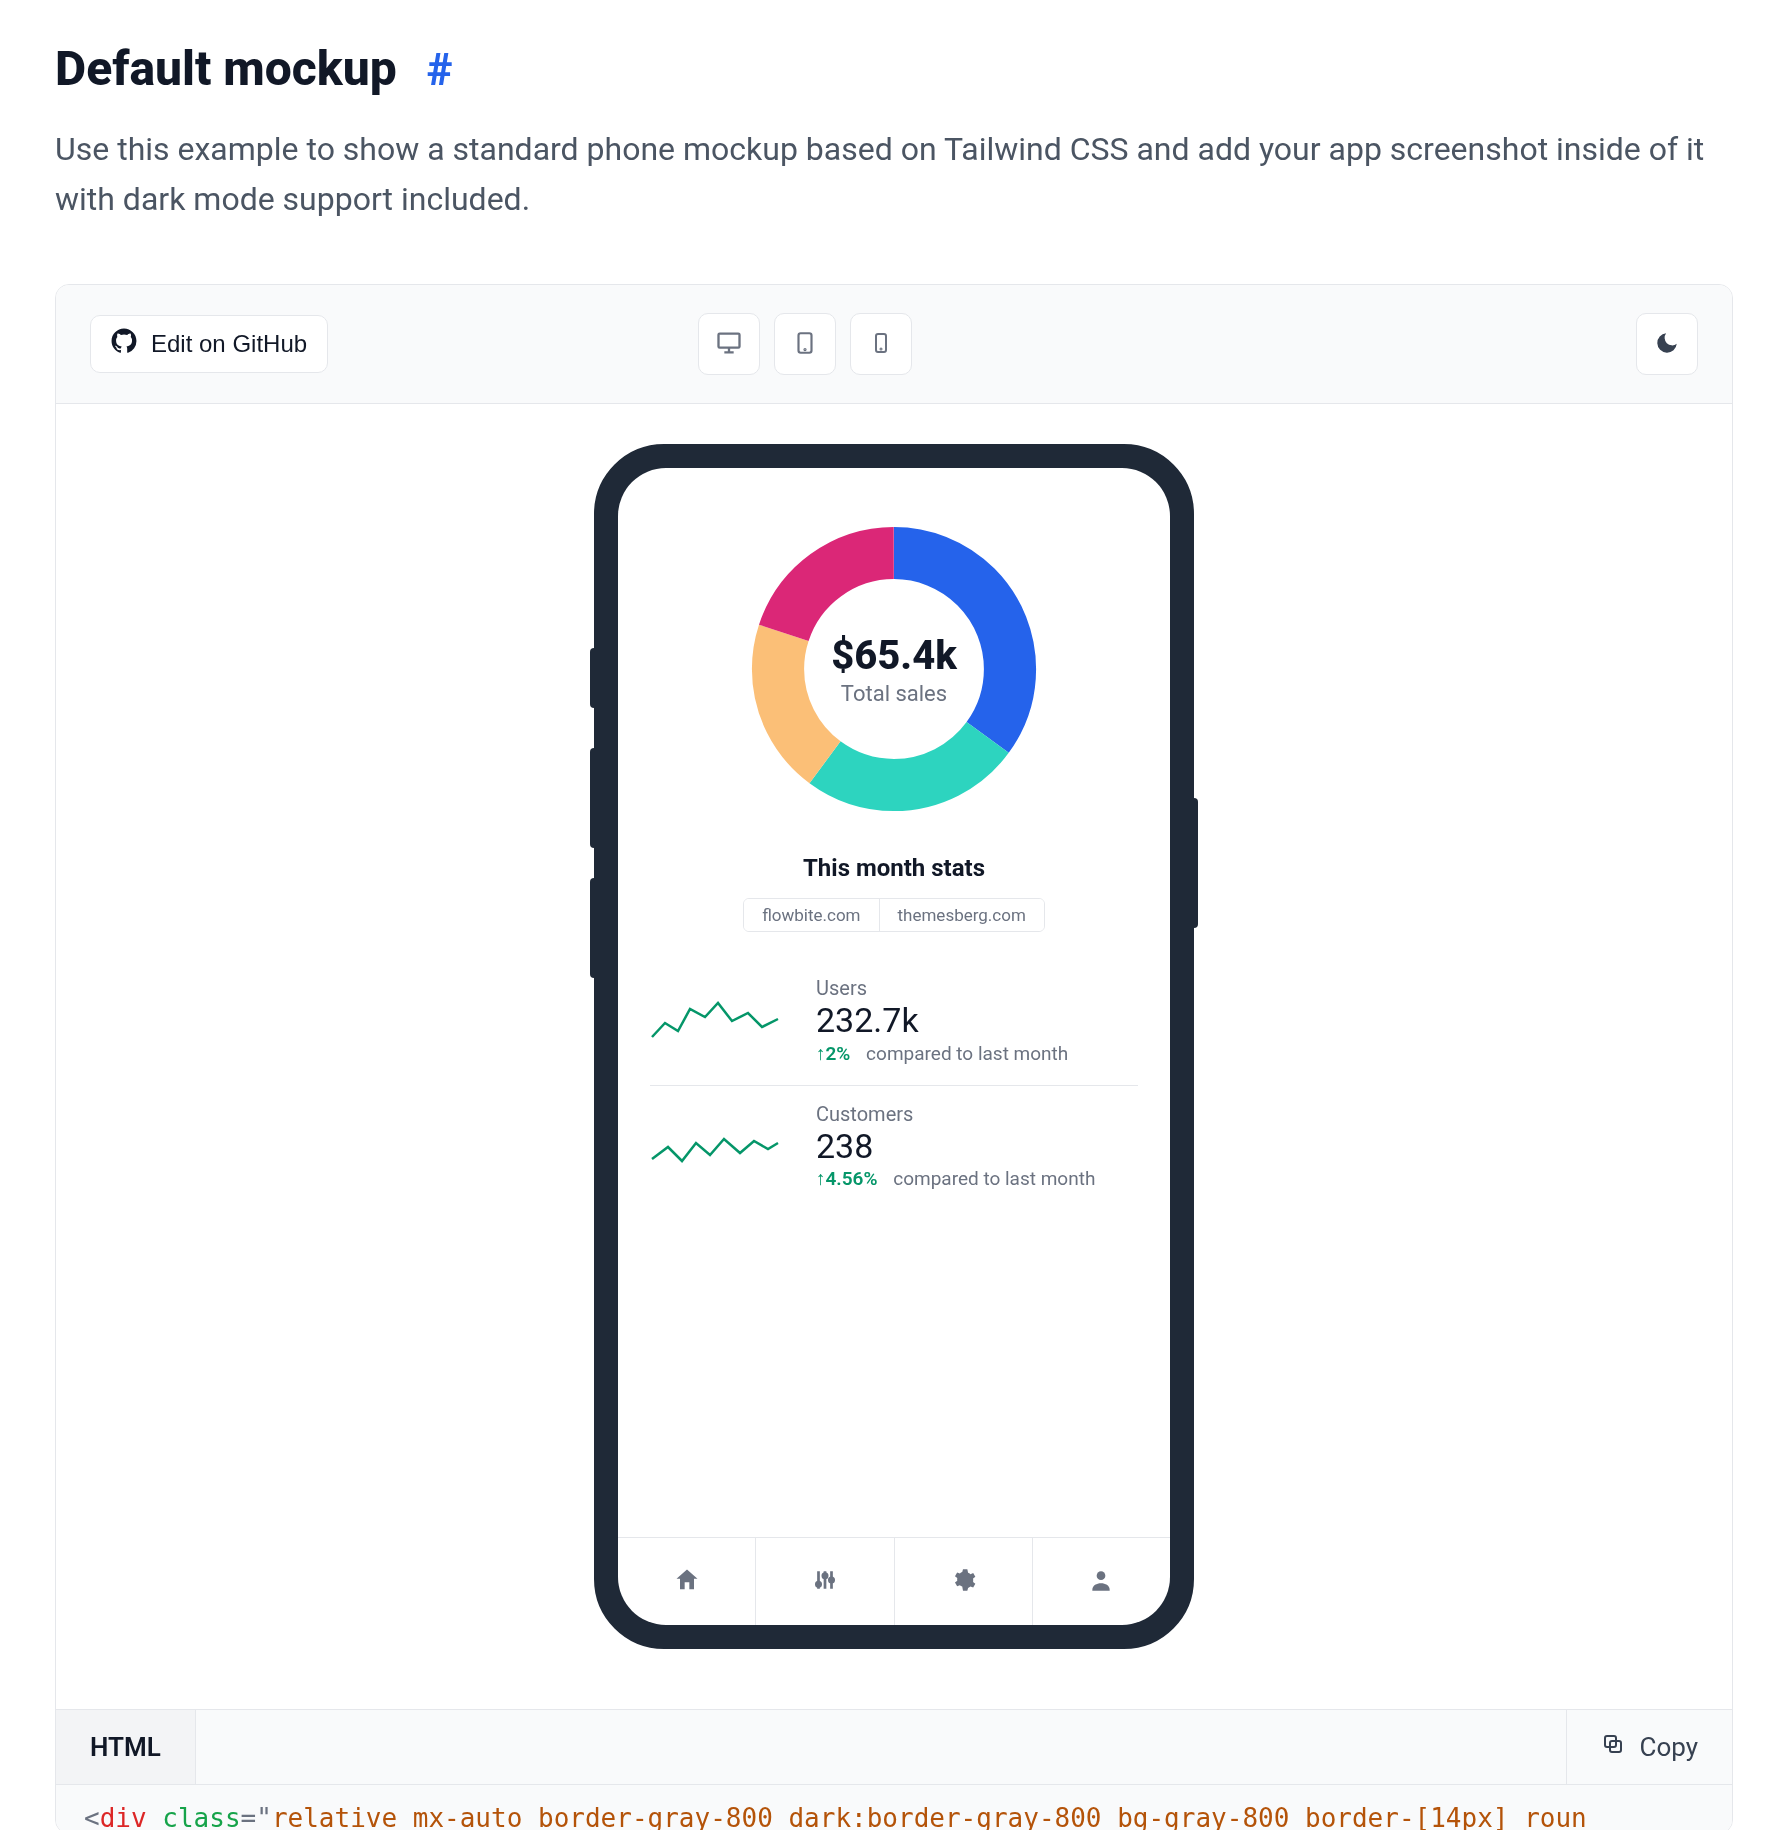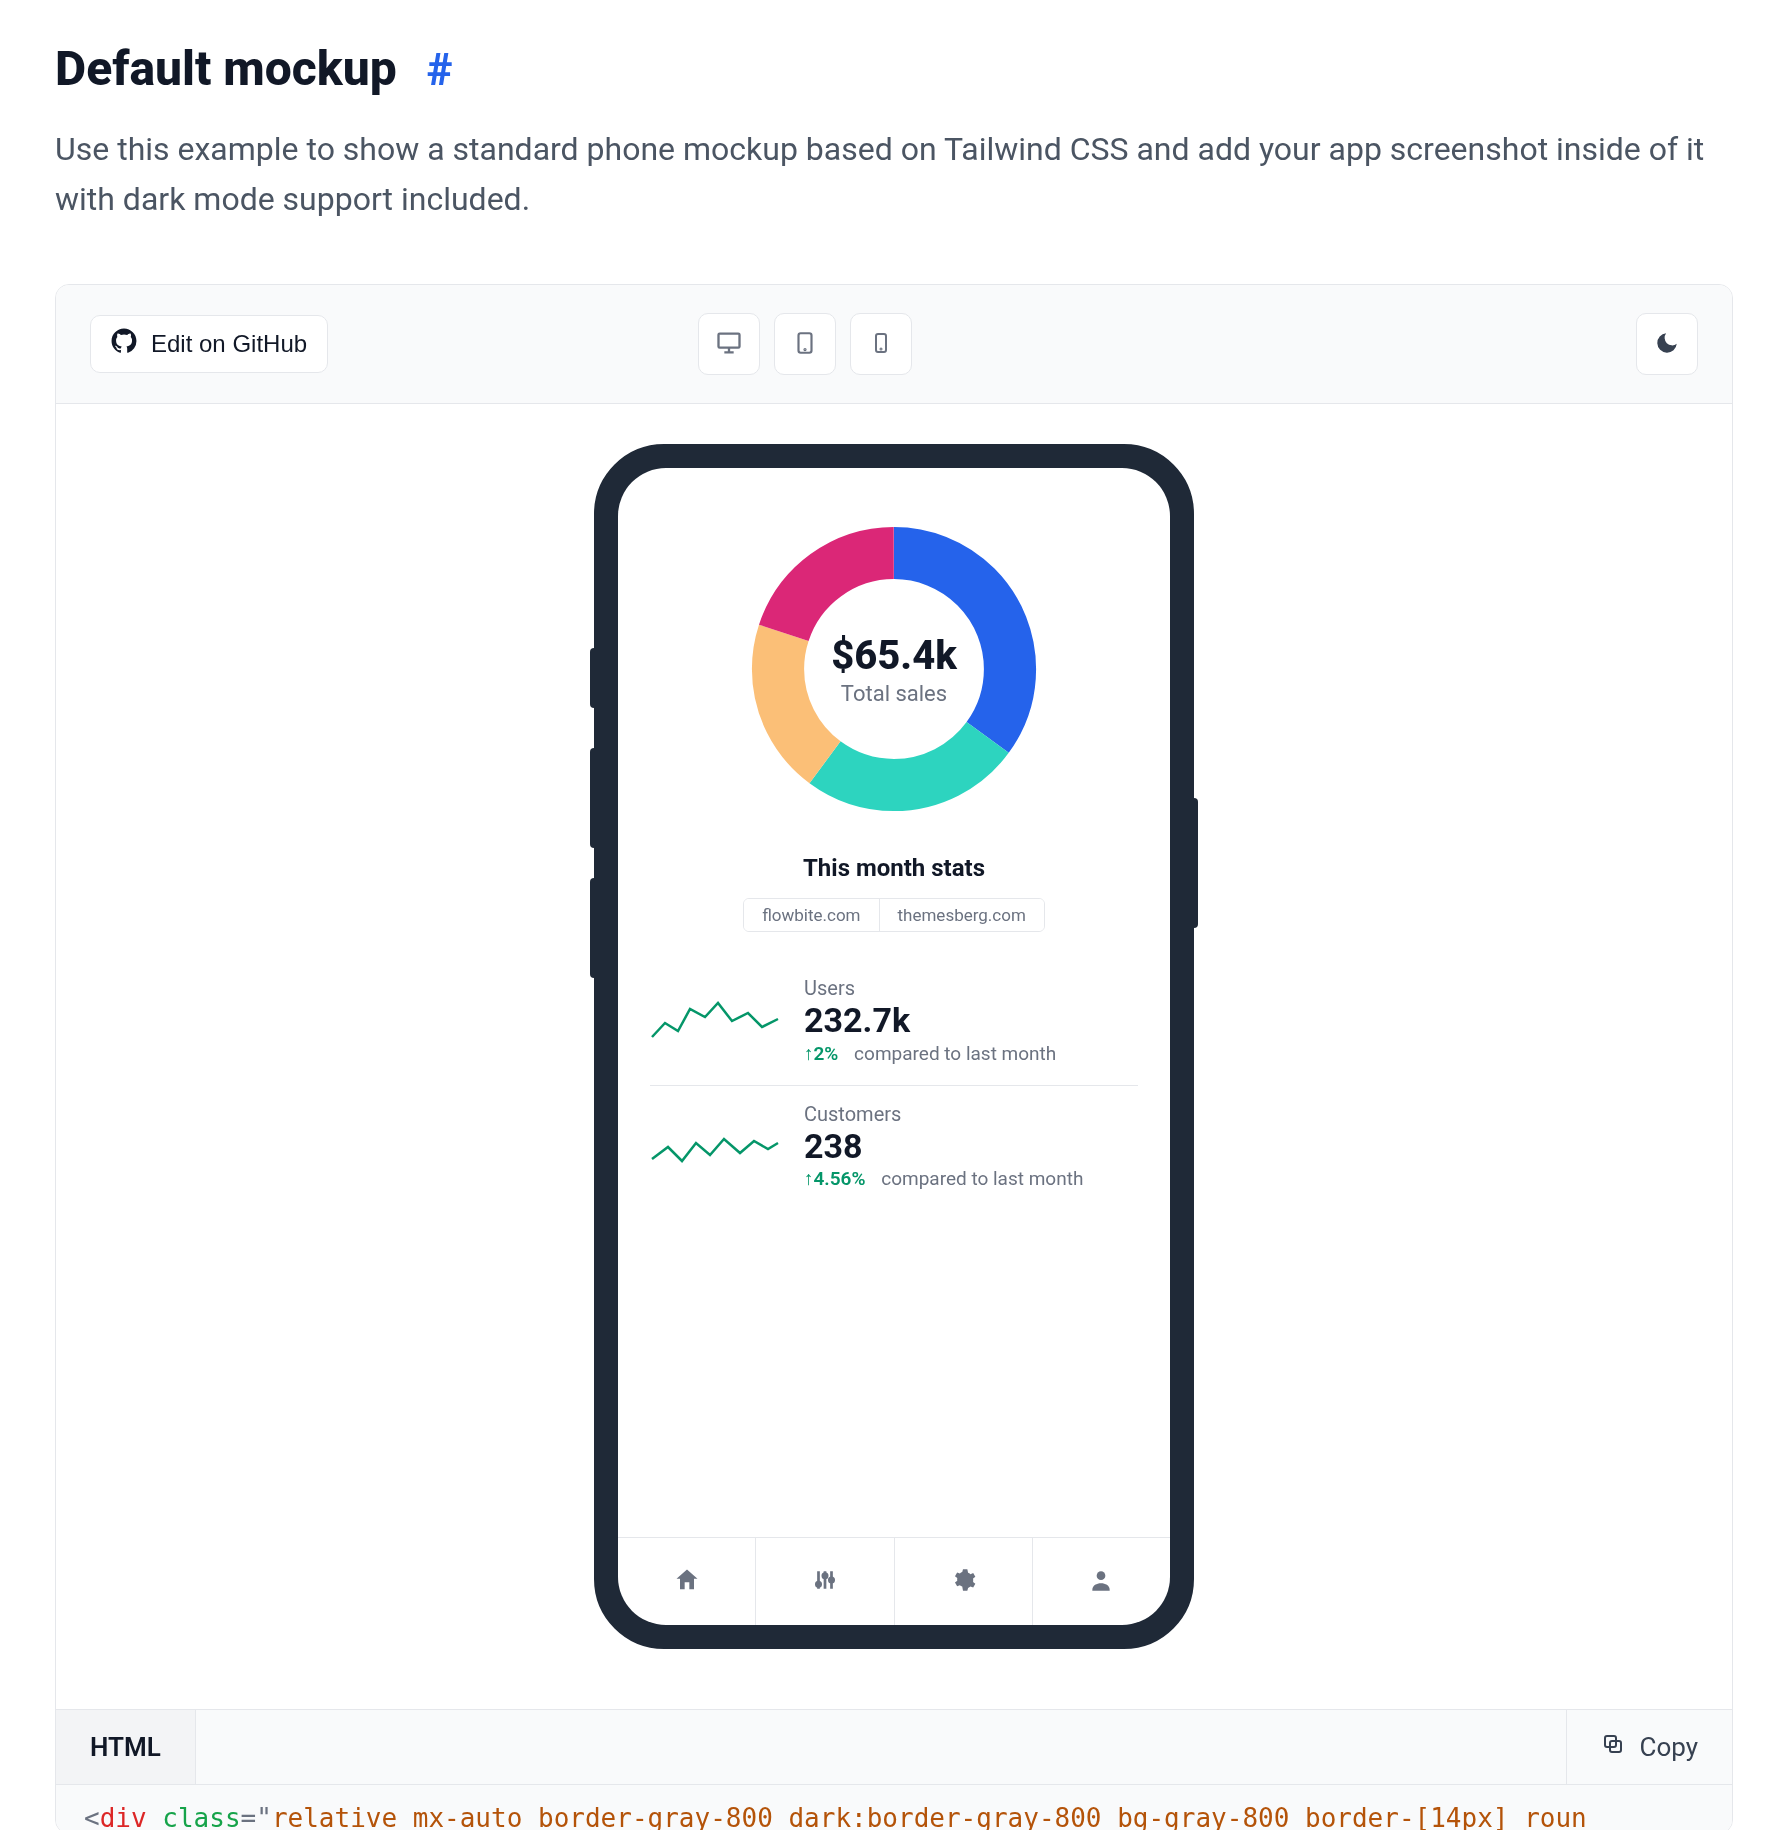--- a/index.html
+++ b/index.html
@@ -136,29 +136,29 @@
       font-size: 17px;
       color: #6b7280;
       padding: 6px 18px;
       background: #fff;
     }
     .chip + .chip { border-left: 1px solid #e5e7eb; }
     .stats-list { width: 100%; padding: 0 12px; }
     .stat-row {
       display: flex;
       align-items: center;
-      gap: 24px;
+      gap: 36px;
       padding: 16px 0 20px;
       border-bottom: 1px solid #e5e7eb;
     }
     .stat-row:last-of-type { border-bottom: none; }
     .spark { flex-shrink: 0; width: 130px; height: 54px; }
     .stat-body { flex: 1; }
     .stat-label { font-size: 20px; color: #6b7280; }
-    .stat-value { font-size: 34px; font-weight: 700; color: #111827; line-height: 1.1; margin: 2px 0; }
+    .stat-value { font-size: 34px; font-weight: 400; color: #111827; line-height: 1.1; margin: 2px 0; }
     .stat-delta { font-size: 19px; }
     .delta-up { color: #059669; font-weight: 600; }
     .delta-down { color: #dc2626; font-weight: 600; }
     .delta-text { color: #6b7280; margin-left: 11px; }
     .view-report-btn {
       margin-top: 22px;
       background: #1d4ed8;
       color: #fff;
       border: none;
       border-radius: 8px;

